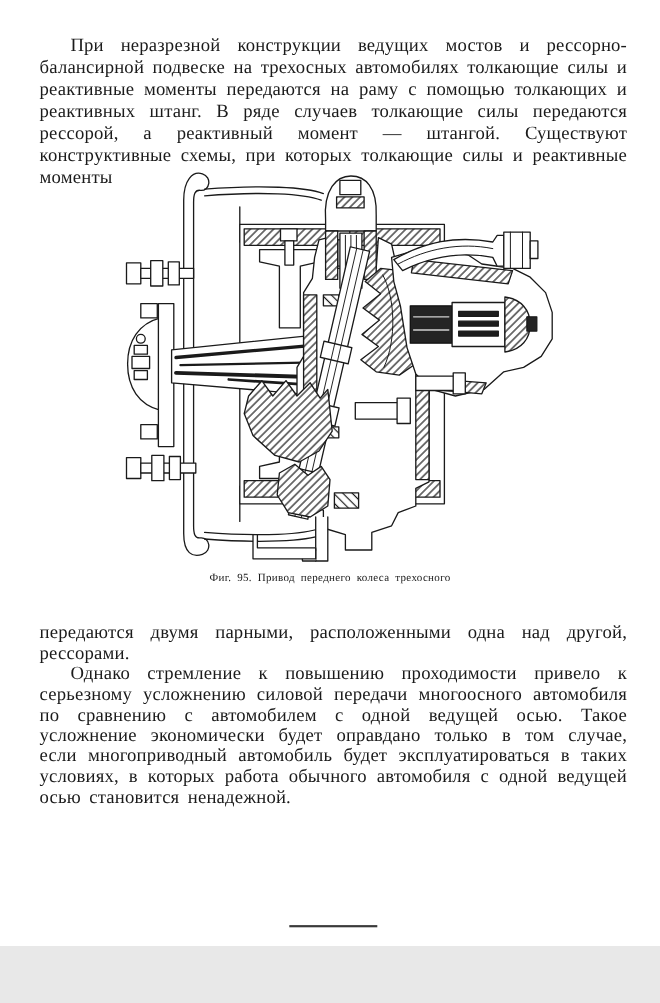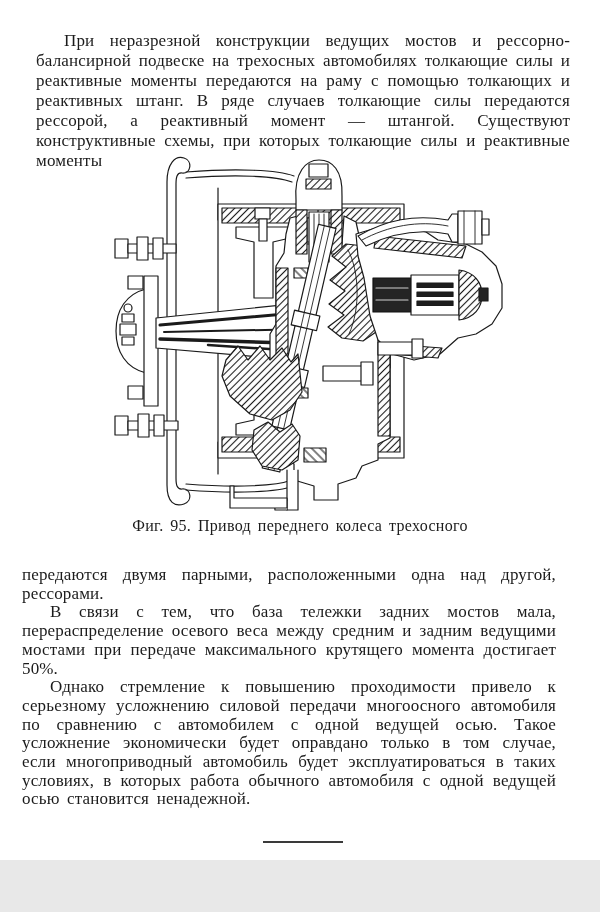--- a/index.html
+++ b/index.html
@@ -10,23 +10,23 @@
   }
   .para{
     margin:0;font-size:17px;line-height:20px;text-align:justify;
     word-spacing:3.2px;letter-spacing:0.15px;
   }
   .indent{text-indent:28px;}
   .block-top{position:absolute;top:31px;left:36px;width:534px;}
   .figure{position:absolute;top:148px;left:58px;width:480px;height:365px;}
   .caption{
     position:absolute;top:517px;left:0;width:600px;text-align:center;
-    font-size:16px;line-height:17px;word-spacing:2.5px;letter-spacing:0.3px;
+    font-size:10px;line-height:17px;word-spacing:2.5px;letter-spacing:0.3px;
   }
-  .block-bottom{position:absolute;top:566px;left:22px;width:534px;}
+  .block-bottom{position:absolute;top:566px;left:36px;width:534px;}
   .block-bottom .para{line-height:18.7px;}
   .scan-rule{position:absolute;top:841px;left:263px;width:80px;height:2px;background:#3a3a3a;}
   svg{display:block;}
 </style>
 </head>
 <body>
 
 <div class="page">
 
   <p class="para indent block-top">При неразрезной конструкции ведущих мостов и рессорно-балансирной подвеске на трехосных автомобилях толкающие силы и реактивные моменты передаются на раму с помощью толкающих и реактивных штанг. В ряде случаев толкающие силы передаются рессорой, а реактивный момент — штангой. Существуют конструктивные схемы, при которых толкающие силы и реактивные моменты</p>
@@ -145,19 +145,18 @@
       </g>
     </svg>
   </div>
 
   <div class="caption">
     <div>Фиг. 95. Привод переднего колеса трехосного</div>
   </div>
 
   <div class="block-bottom">
     <p class="para">передаются двумя парными,  расположенными одна  над другой, рессорами.</p>
-    <p class="para indent">В связи с тем, что база тележки задних мостов мала, перераспределение осевого веса между средним и задним ведущими мостами при передаче максимального крутящего момента достигает 50%.</p>
     <p class="para indent">Однако стремление к повышению проходимости привело к серьезному усложнению  силовой передачи  многоосного  автомобиля  по сравнению с автомобилем с одной ведущей осью. Такое усложнение экономически будет  оправдано  только в том случае, если многоприводный автомобиль  будет эксплуатироваться  в  таких  условиях, в которых работа обычного автомобиля с одной ведущей осью становится ненадежной.</p>
   </div>
 
   <div class="scan-rule"></div>
 
 </div>
 
 </body></html>

